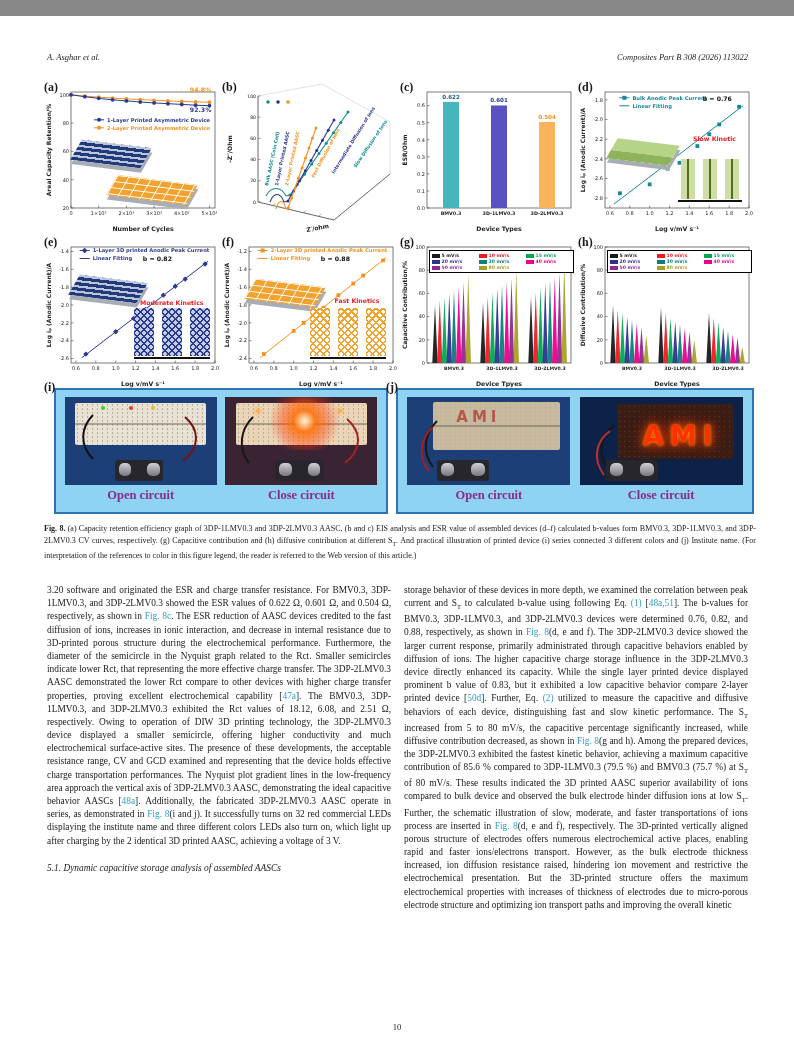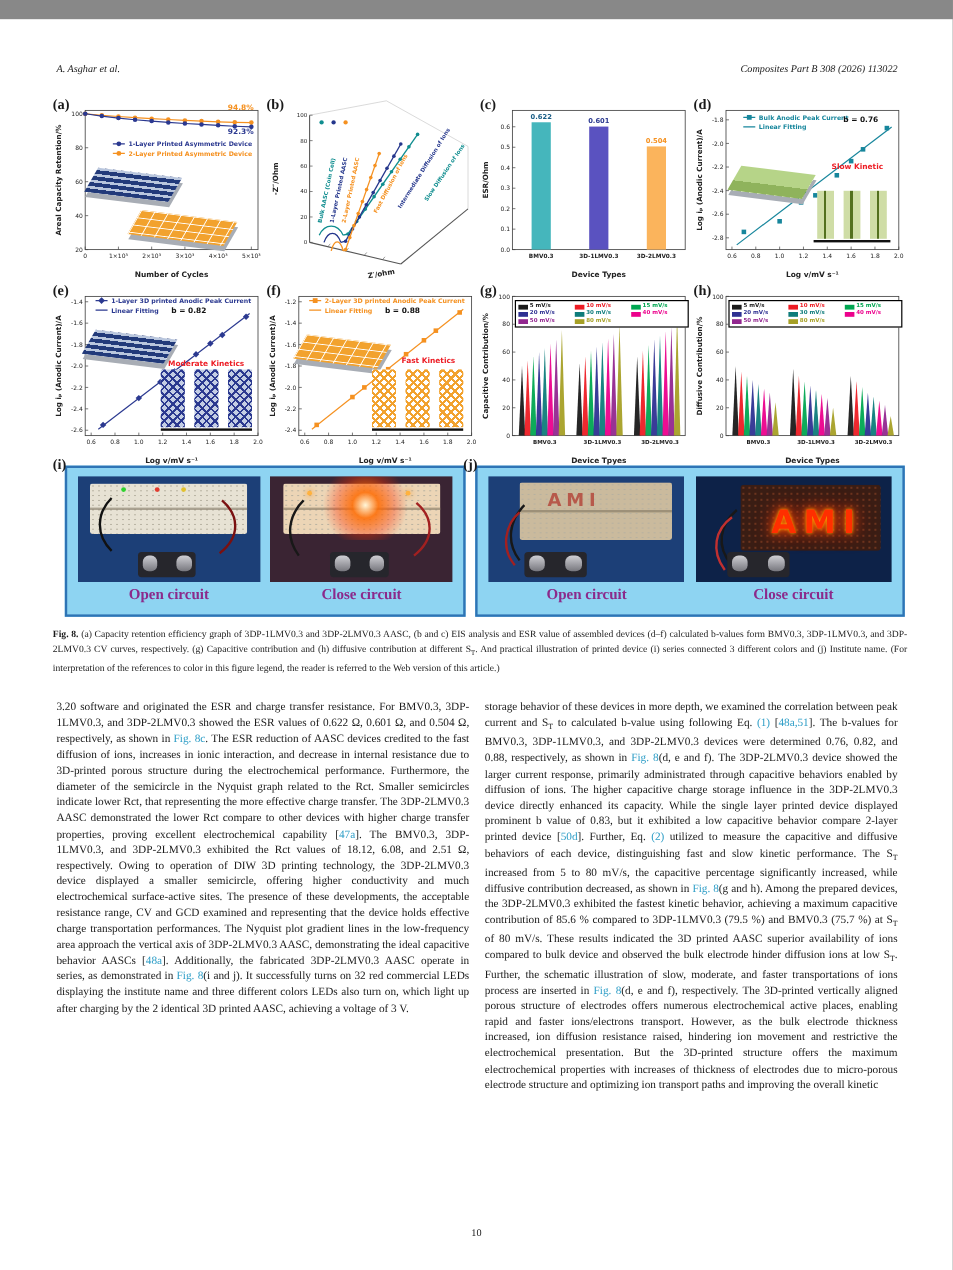--- a/index.html
+++ b/index.html
@@ -660,20 +660,21 @@
         <div class="pcap">Close circuit</div>
       </div>
     </div>
 
   </div>
 
   <div class="caption"><span style="font-weight: bold;">Fig. 8.</span><span> (a) Capacity retention efficiency graph of 3DP-1LMV0.3 and 3DP-2LMV0.3 AASC, (b and c) EIS analysis and ESR value of assembled devices (d–f) calculated b-values form BMV0.3, 3DP-1LMV0.3, and 3DP-2LMV0.3 CV curves, respectively. (g) Capacitive contribution and (h) diffusive contribution at different S</span><sub>T</sub><span>. And practical illustration of printed device (i) series connected 3 different colors and (j) Institute name. (For interpretation of the references to color in this figure legend, the reader is referred to the Web version of this article.)</span></div>
 
   <div class="col-text leftc">
     <p style="margin:0"><span>3.20 software and originated the ESR and charge transfer resistance. For BMV0.3, 3DP-1LMV0.3, and 3DP-2LMV0.3 showed the ESR values of 0.622 Ω, 0.601 Ω, and 0.504 Ω, respectively, as shown in </span><span class="link">Fig. 8c</span><span>. The ESR reduction of AASC devices credited to the fast diffusion of ions, increases in ionic interaction, and decrease in internal resistance due to 3D-printed porous structure during the electrochemical performance. Furthermore, the diameter of the semicircle in the Nyquist graph related to the Rct. Smaller semicircles indicate lower Rct, that representing the more effective charge transfer. The 3DP-2LMV0.3 AASC demonstrated the lower Rct compare to other devices with higher charge transfer properties, proving excellent electrochemical capability [</span><span class="link">47a</span><span>]. The BMV0.3, 3DP-1LMV0.3, and 3DP-2LMV0.3 exhibited the Rct values of 18.12, 6.08, and 2.51 Ω, respectively. Owing to operation of DIW 3D printing technology, the 3DP-2LMV0.3 device displayed a smaller semicircle, offering higher conductivity and much electrochemical surface-active sites. The presence of these developments, the acceptable resistance range, CV and GCD examined and representing that the device holds effective charge transportation performances. The Nyquist plot gradient lines in the low-frequency area approach the vertical axis of 3DP-2LMV0.3 AASC, demonstrating the ideal capacitive behavior AASCs [</span><span class="link">48a</span><span>]. Additionally, the fabricated 3DP-2LMV0.3 AASC operate in series, as demonstrated in </span><span class="link">Fig. 8</span><span>(i and j). It successfully turns on 32 red commercial LEDs displaying the institute name and three different colors LEDs also turn on, which light up after charging by the 2 identical 3D printed AASC, achieving a voltage of 3 V.</span></p>
+    <h3 class="subhead">5.1. Dynamic capacitive storage analysis of assembled AASCs</h3>
   </div>
 
   <div class="col-text rightc">
     <p style="margin:0"><span>storage behavior of these devices in more depth, we examined the correlation between peak current and S</span><sub>T</sub><span> to calculated b-value using following Eq. </span><span class="link">(1)</span><span> [</span><span class="link">48a,51</span><span>]. The b-values for BMV0.3, 3DP-1LMV0.3, and 3DP-2LMV0.3 devices were determined 0.76, 0.82, and 0.88, respectively, as shown in </span><span class="link">Fig. 8</span><span>(d, e and f). The 3DP-2LMV0.3 device showed the larger current response, primarily administrated through capacitive behaviors enabled by diffusion of ions. The higher capacitive charge storage influence in the 3DP-2LMV0.3 device directly enhanced its capacity. While the single layer printed device displayed prominent b value of 0.83, but it exhibited a low capacitive behavior compare 2-layer printed device [</span><span class="link">50d</span><span>]. Further, Eq. </span><span class="link">(2)</span><span> utilized to measure the capacitive and diffusive behaviors of each device, distinguishing fast and slow kinetic performance. The S</span><sub>T</sub><span> increased from 5 to 80 mV/s, the capacitive percentage significantly increased, while diffusive contribution decreased, as shown in </span><span class="link">Fig. 8</span><span>(g and h). Among the prepared devices, the 3DP-2LMV0.3 exhibited the fastest kinetic behavior, achieving a maximum capacitive contribution of 85.6 % compared to 3DP-1LMV0.3 (79.5 %) and BMV0.3 (75.7 %) at S</span><sub>T</sub><span> of 80 mV/s. These results indicated the 3D printed AASC superior availability of ions compared to bulk device and observed the bulk electrode hinder diffusion ions at low S</span><sub>T</sub><span>. Further, the schematic illustration of slow, moderate, and faster transportations of ions process are inserted in </span><span class="link">Fig. 8</span><span>(d, e and f), respectively. The 3D-printed vertically aligned porous structure of electrodes offers numerous electrochemical active places, enabling rapid and faster ions/electrons transport. However, as the bulk electrode thickness increased, ion diffusion resistance raised, hindering ion movement and restrictive the electrochemical presentation. But the 3D-printed structure offers the maximum electrochemical properties with increases of thickness of electrodes due to micro-porous electrode structure and optimizing ion transport paths and improving the overall kinetic</span></p>
   </div>
 
   <div class="pageno">10</div>
 
 </div>
 

